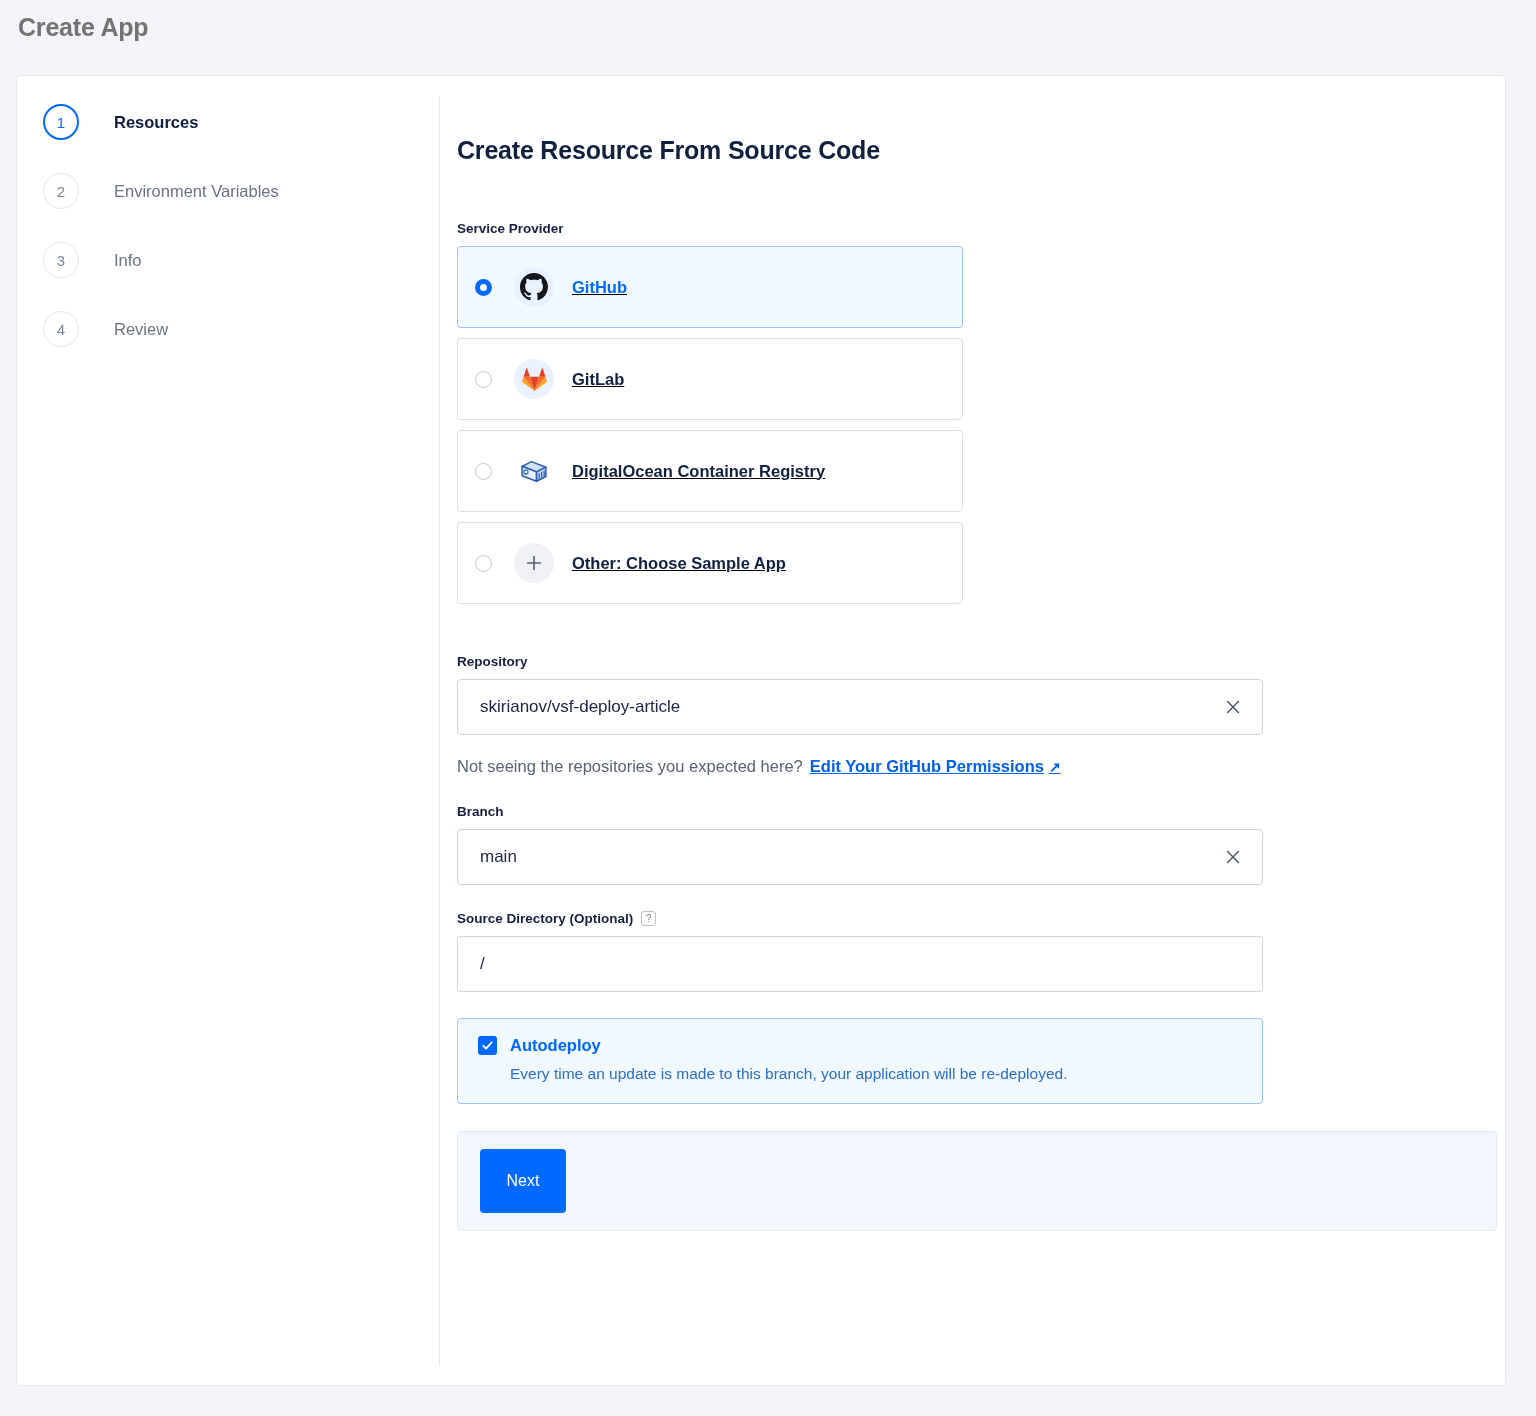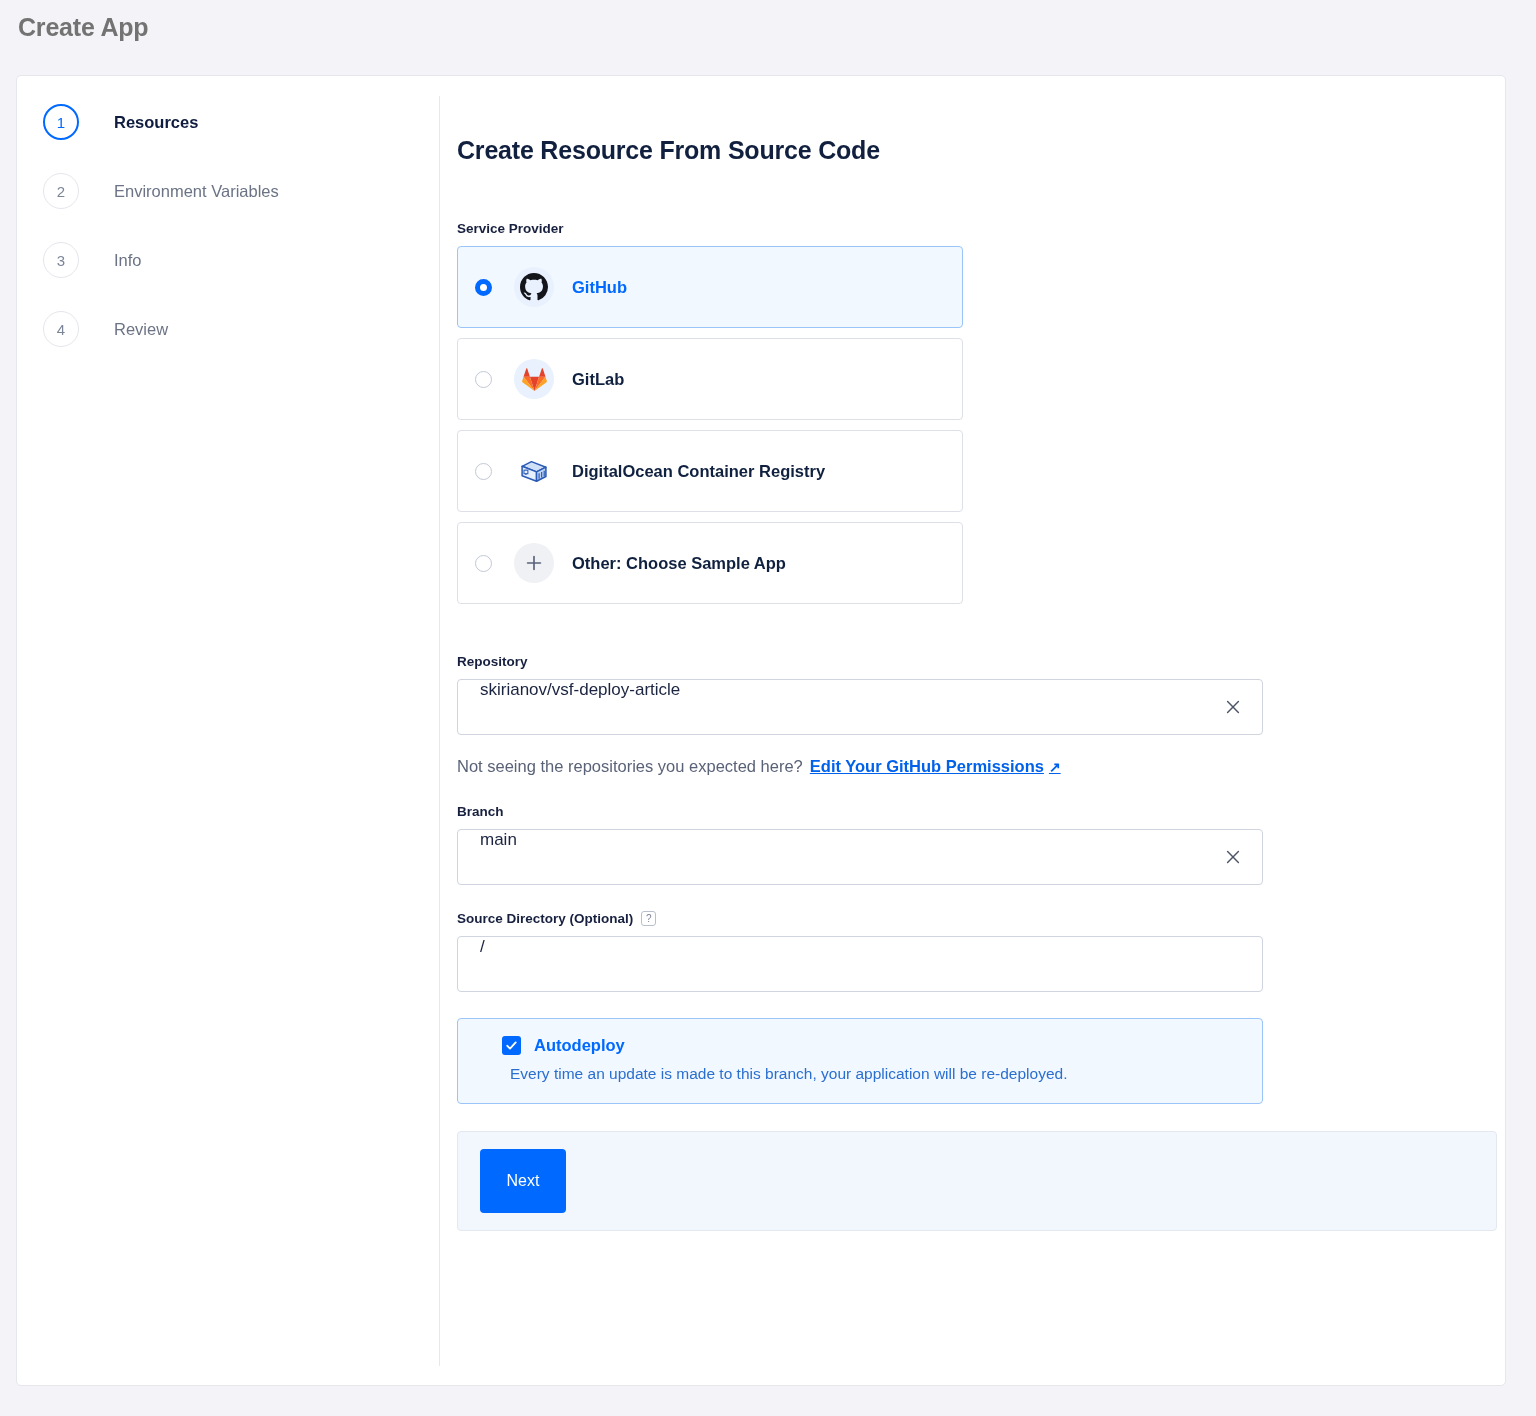--- a/index.html
+++ b/index.html
@@ -134,20 +134,21 @@
     display: flex;
     align-items: center;
     height: 82px;
     border: 1px solid #dde0e7;
     border-radius: 4px;
     box-sizing: border-box;
     margin-bottom: 10px;
     padding-left: 17px;
     cursor: pointer;
     background: #fff;
+    text-decoration: underline;
   }
   .provider.selected {
     background: #f2f8ff;
     border-color: #9cc5f7;
   }
   .radio {
     width: 17px;
     height: 17px;
     border-radius: 50%;
     border: 1.6px solid #c2c8d4;
@@ -188,21 +189,21 @@
   .input-wrap {
     position: relative;
     margin-left: 16px;
     width: 806px;
     height: 56px;
     border: 1px solid #cfd4de;
     border-radius: 4px;
     box-sizing: border-box;
     background: #fff;
     display: flex;
-    align-items: flex-start;
+    align-items: center;
   }
   .input-wrap input {
     border: none;
     outline: none;
     font-family: "Liberation Sans", sans-serif;
     font-size: 17px;
     color: #1b2440;
     background: transparent;
     width: 100%;
     padding: 0 48px 0 22px;
@@ -242,21 +243,21 @@
   
   .autodeploy {
     margin-left: 16px;
     width: 806px;
     border: 1px solid #9cc5f7;
     background: #f2f8ff;
     border-radius: 4px;
     box-sizing: border-box;
     padding: 17px 20px 20px 20px;
   }
-  .autodeploy-head { display: flex; align-items: center; margin-left: 24px; }
+  .autodeploy-head { display: flex; align-items: center; }
   .checkbox {
     width: 19px;
     height: 19px;
     border-radius: 3px;
     background: #0069ff;
     display: flex;
     align-items: center;
     justify-content: center;
     flex: none;
     cursor: pointer;

